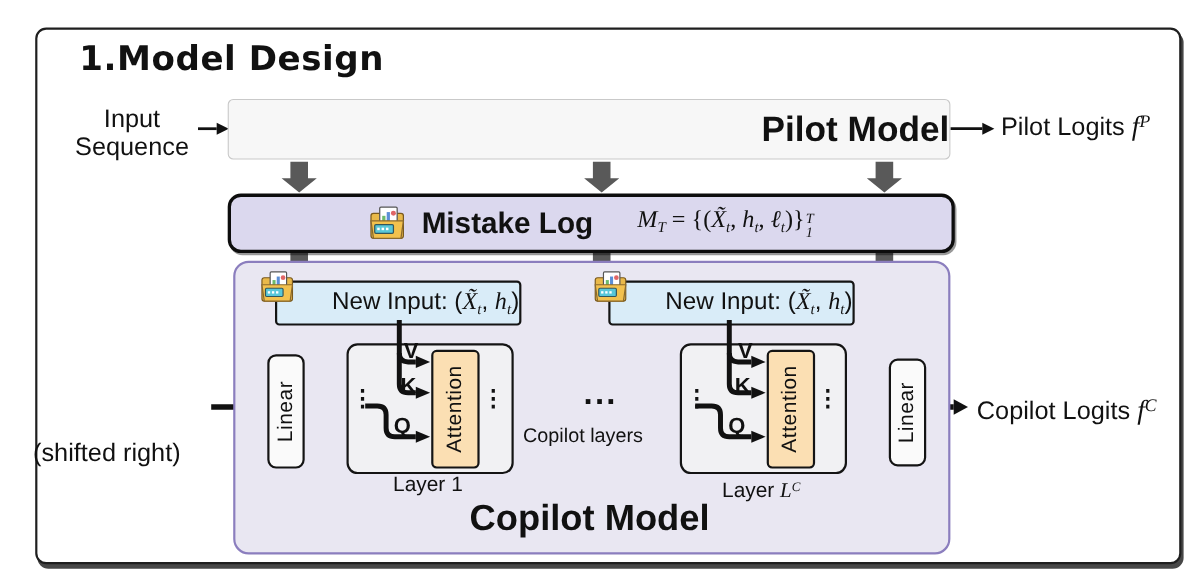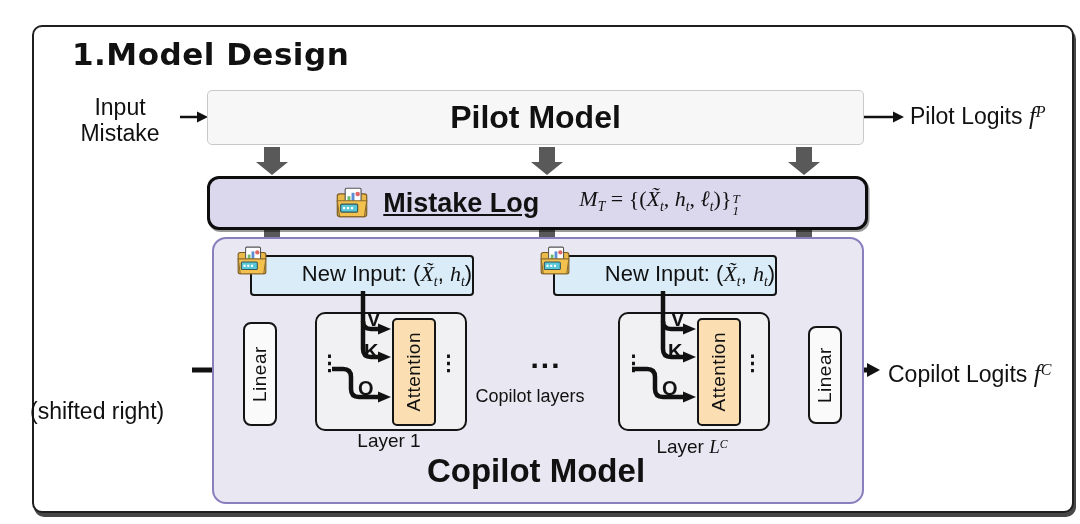--- a/index.html
+++ b/index.html
@@ -6,26 +6,26 @@
   #stage{position:relative;width:1080px;height:524px;background:#ffffff;overflow:hidden;
          font-family:"Liberation Sans",sans-serif;color:#111;}
   .abs{position:absolute;}
   #frame{left:32px;top:25px;width:1038px;height:484px;border:2.5px solid #1f1f1f;border-radius:10px;
          box-shadow:2px 4px 0 #474747;background:#fff;}
   #title{left:72px;top:36px;font-family:"DejaVu Sans",sans-serif;font-weight:700;font-size:31px;letter-spacing:.5px;}
   svg.layer{left:0;top:0;width:1080px;height:524px;pointer-events:none;}
 
   
   #pilot-box{left:207px;top:90px;width:655px;height:53px;background:#f7f7f7;border:1.5px solid #c9c9c9;
-             border-radius:5px;display:flex;align-items:center;justify-content:center;
+             border-radius:5px;display:flex;align-items:center;justify-content:flex-end;
              font-size:32px;font-weight:700;}
   #mistake-box{left:207px;top:176px;width:655px;height:48px;background:#dbd8ee;border:3px solid #0d0d0d;
                border-radius:12px;box-shadow:1.5px 2px 0 rgba(0,0,0,.4);
                display:flex;align-items:center;justify-content:center;gap:14px;}
-  #mistake-label{font-size:27px;font-weight:700;text-decoration:underline;}
+  #mistake-label{font-size:27px;font-weight:700;}
   #copilot-box{left:212px;top:237px;width:648px;height:263px;background:#e9e7f2;border:2.5px solid #8b7ebe;
                border-radius:14px;}
   .new-input{width:220px;height:37px;background:#d9ecf8;border:2.2px solid #141414;border-radius:4px;
              display:flex;align-items:center;justify-content:flex-end;font-size:22px;}
   #new-input-1{left:250px;top:255px;}
   #new-input-2{left:553px;top:255px;}
   .layer-box{width:148px;height:115px;background:#f1f1f3;border:2px solid #141414;border-radius:10px;}
   #layer-box-1{left:315px;top:312px;}
   #layer-box-2{left:618px;top:312px;}
   .attn{width:40px;height:104px;background:#fbdfb3;border:2.5px solid #141414;border-radius:5px;
@@ -104,21 +104,21 @@
         <polygon points="867,363 867,377 880,370" stroke="none"></polygon>
     </g>
 
     <rect x="293" y="303" width="484" height="152" rx="22" fill="none" stroke="#111" stroke-width="2.4" stroke-dasharray="2.5 4.5"></rect>
   </svg>
 
   <div class="abs" id="title">1.Model Design</div>
 
   <div class="abs" id="input-label">
     <div>Input</div>
-    <div>Mistake</div>
+    <div>Sequence</div>
   </div>
 
   <div class="abs" id="pilot-box">
     <span>Pilot Model</span>
   </div>
 
   <div class="abs" id="pilot-logits">
     <span>Pilot Logits </span><span class="mi" style="font-size:25px">f</span><span class="msup" style="font-size:16px">P</span>
   </div>
 

